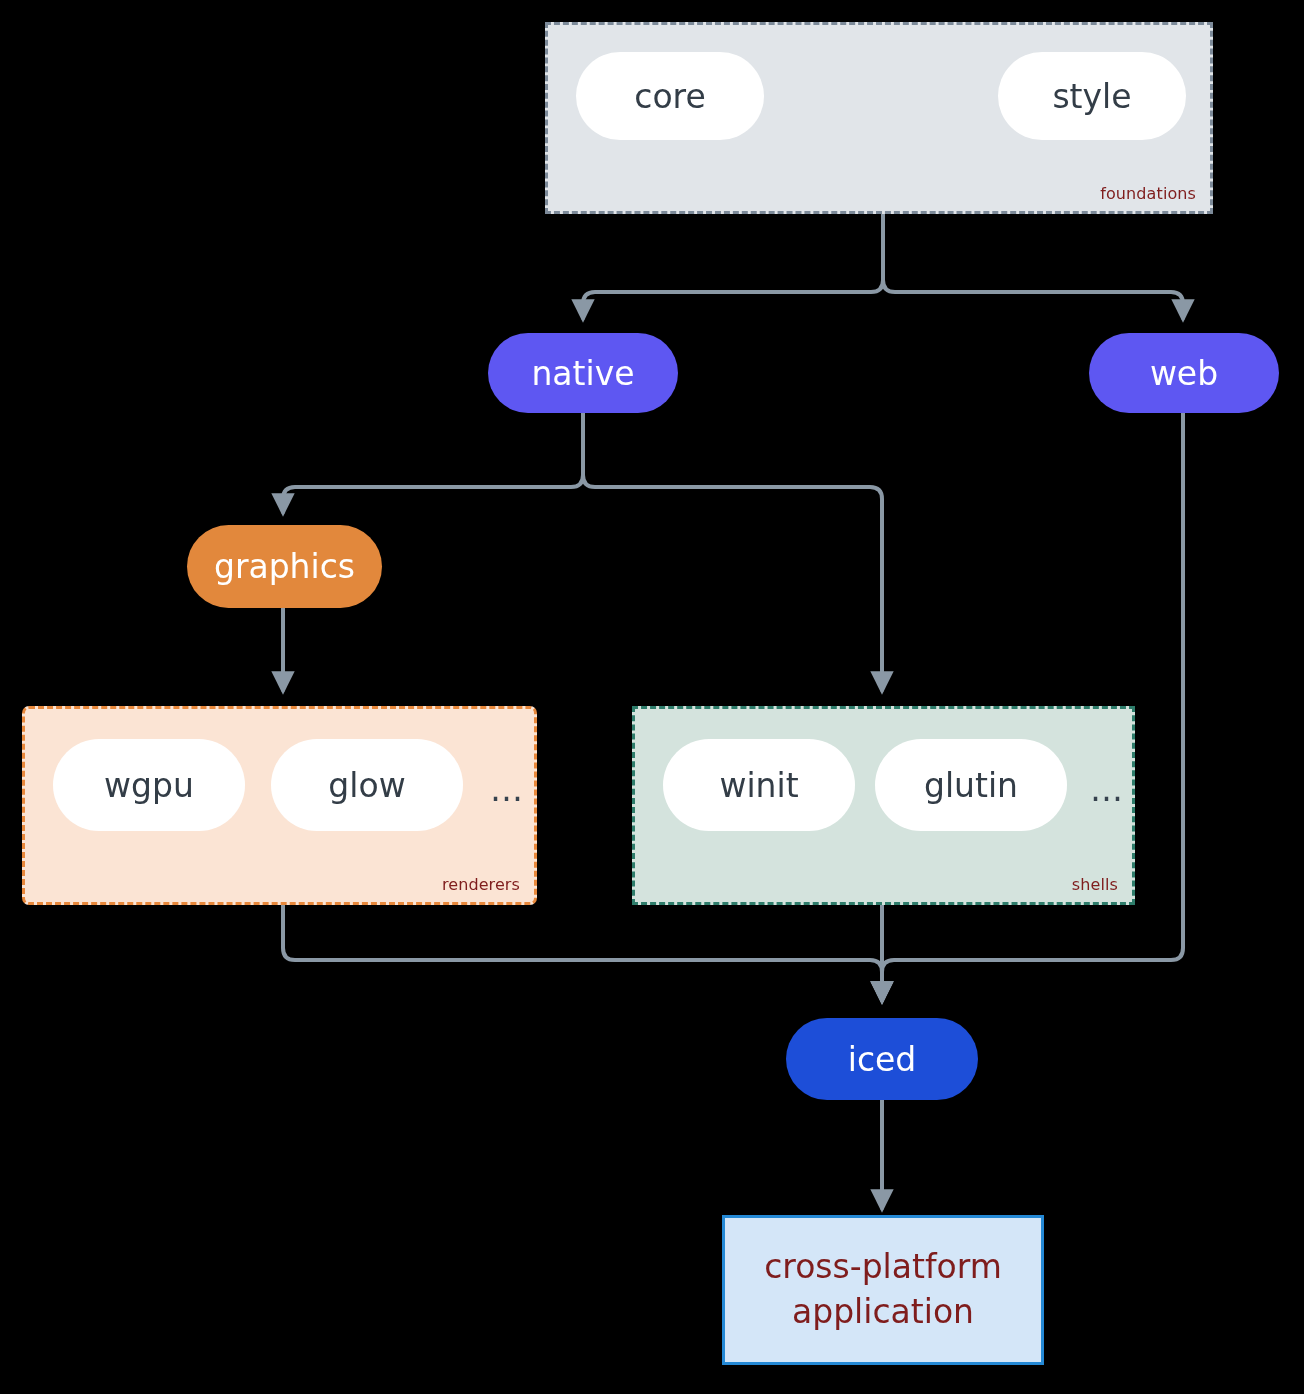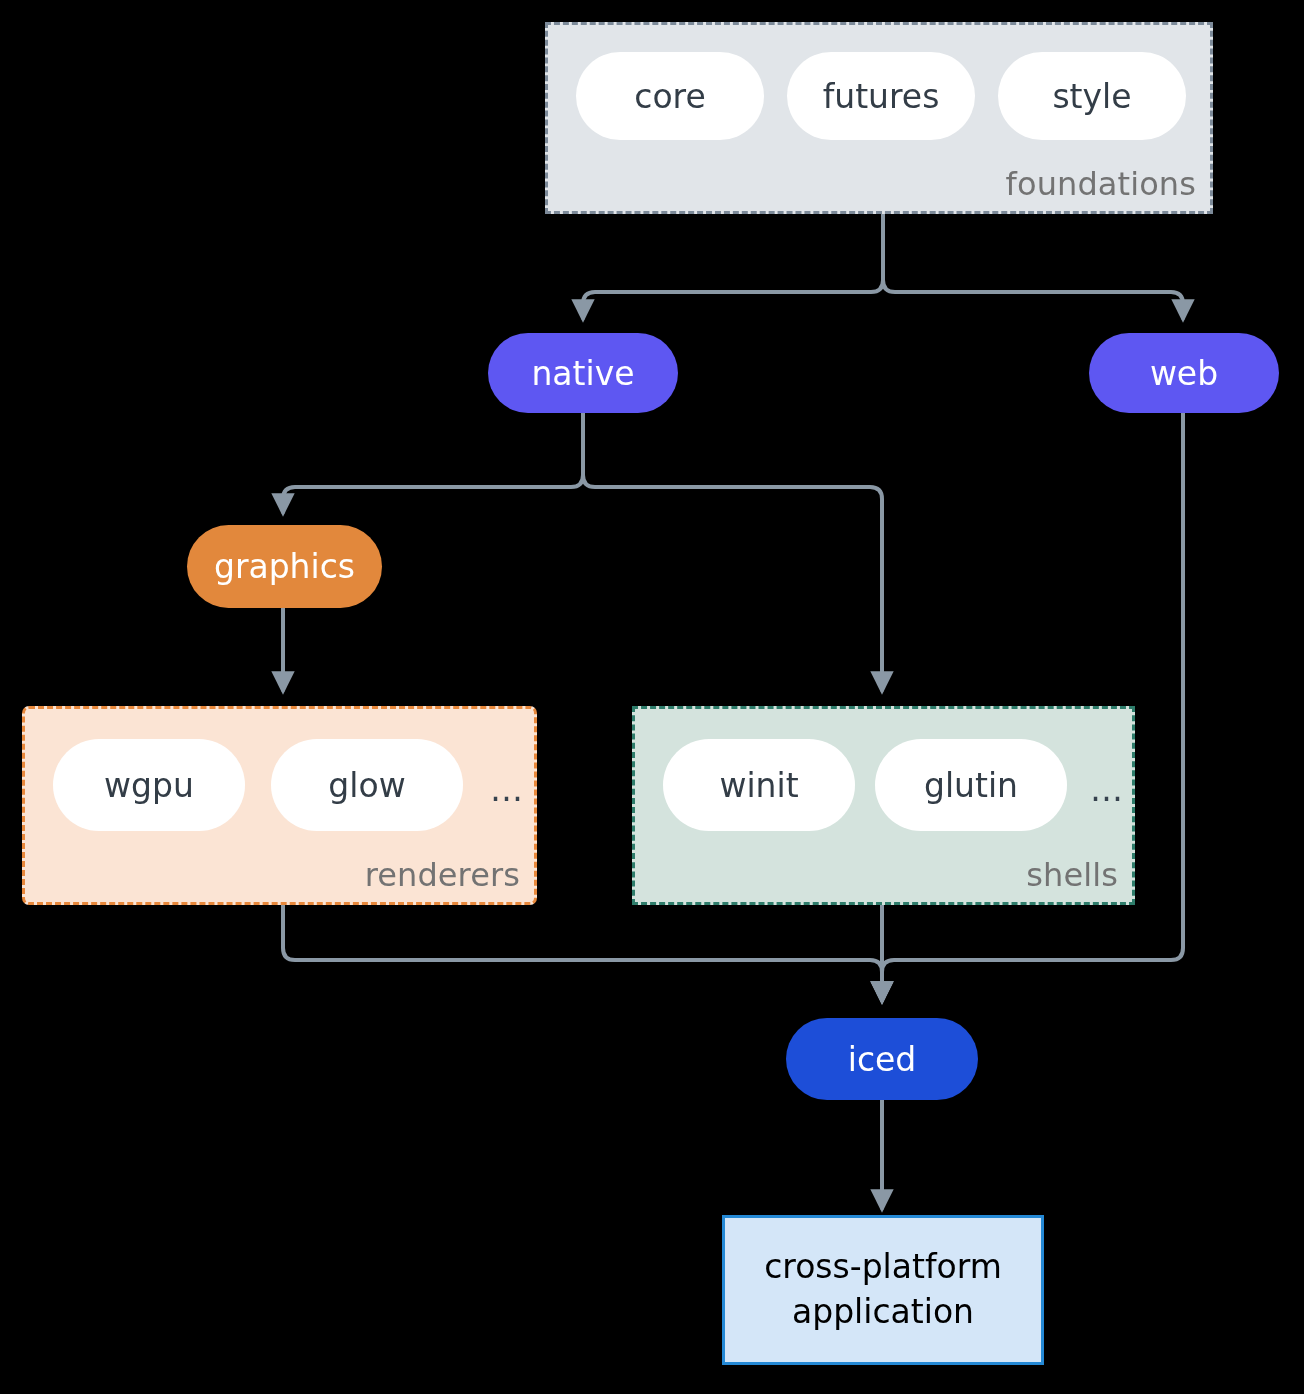--- a/index.html
+++ b/index.html
@@ -27,22 +27,22 @@
   .cluster {
     position: absolute;
     box-sizing: border-box;
     border-style: dashed;
     border-width: 3px;
   }
   .cluster-label {
     position: absolute;
     right: 14px;
     bottom: 8px;
-    font-size: 32px;
-    color: #737373;
+    font-size: 16px;
+    color: #7f1d1d;
     letter-spacing: 0.1px;
     white-space: nowrap;
   }
   .leaf {
     position: absolute;
     background: #FFFFFF;
     border-radius: 60px;
     display: flex;
     align-items: center;
     justify-content: center;
@@ -68,21 +68,21 @@
     white-space: nowrap;
   }
   .rect-node {
     position: absolute;
     box-sizing: border-box;
     display: flex;
     flex-direction: column;
     align-items: center;
     justify-content: center;
     font-size: 33px;
-    color: #000000;
+    color: #7f1d1d;
     line-height: 1.35;
     text-align: center;
   }
 </style>
 </head>
 <body>
 
 <div id="canvas">
 
   <svg id="edges" viewBox="0 0 1304 1394">
@@ -114,23 +114,20 @@
 
     <g fill="none" stroke="#8A98A5" stroke-width="4" stroke-linecap="round" stroke-linejoin="round">
       <path d="M 882 1100 L 882 1208" marker-end="url(#arrow)"></path>
     </g>
   </svg>
 
   <div class="cluster" style="left:545px; top:22px; width:668px; height:192px;
               background:#E1E5E9; border-color:#7C8A99;">
     <div class="leaf" style="left:28px; top:27px; width:188px; height:88px;">
       <span>core</span>
-    </div>
-    <div class="leaf" style="left:239px; top:27px; width:188px; height:88px;">
-      <span>futures</span>
     </div>
     <div class="leaf" style="left:450px; top:27px; width:188px; height:88px;">
       <span>style</span>
     </div>
     <div class="cluster-label">foundations</div>
   </div>
 
   <div class="pill" style="left:1089px; top:333px; width:190px; height:80px; background:#5E57F2;">
     <span>web</span>
   </div>

